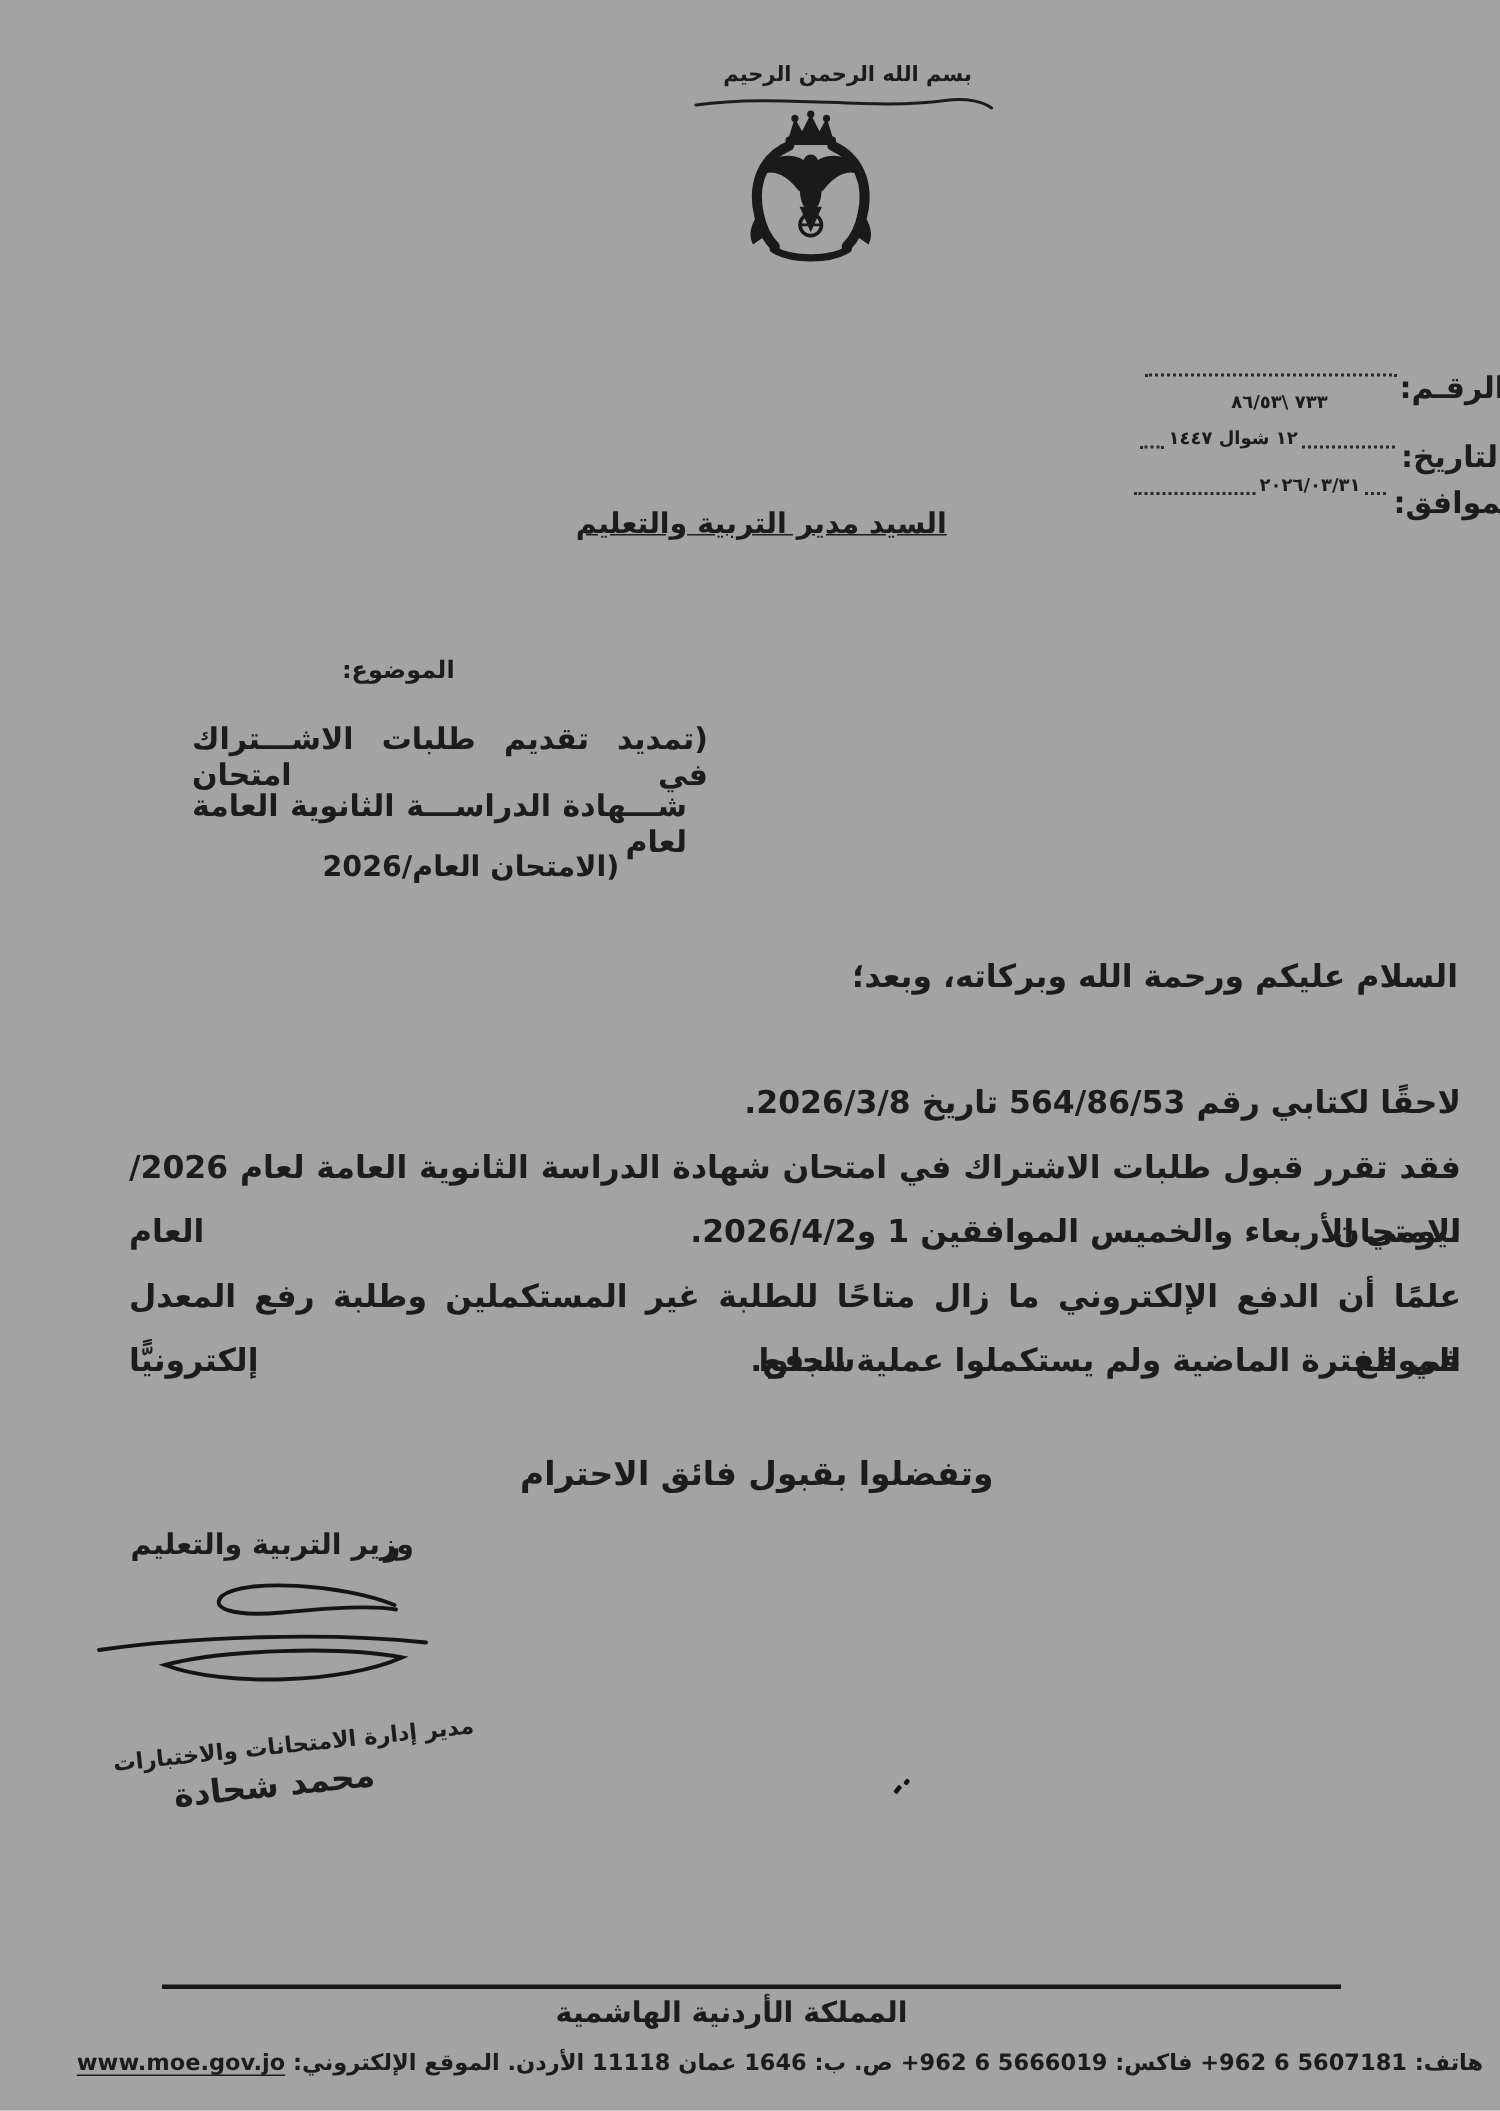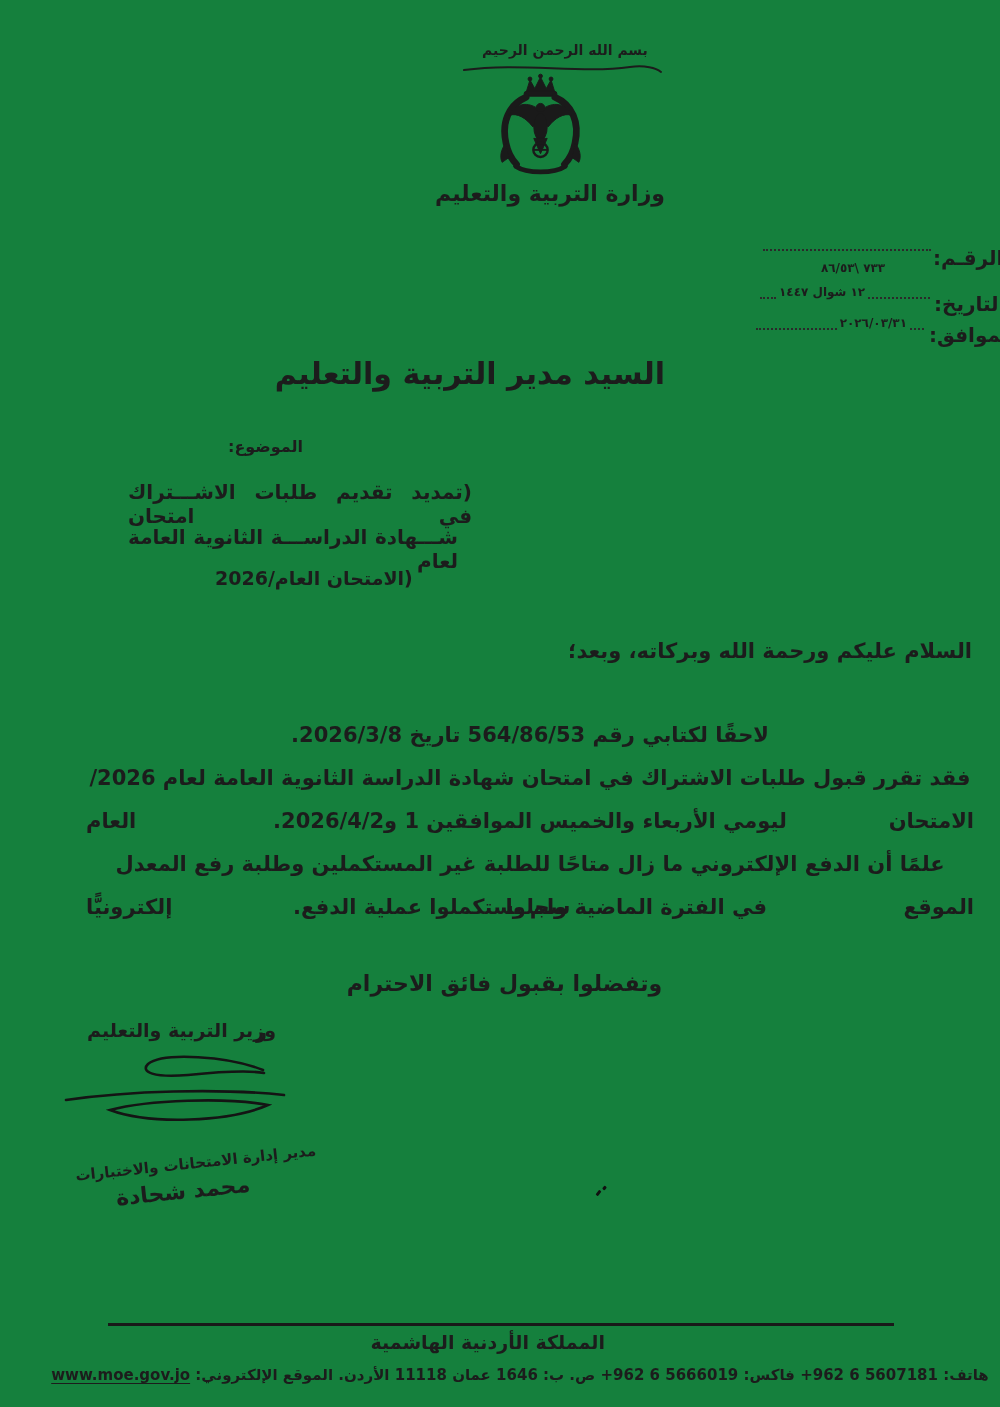--- a/index.html
+++ b/index.html
@@ -1,32 +1,32 @@
 <!DOCTYPE html>
 <html lang="ar"><head>
 <meta charset="utf-8">
 <style>
   html,body{margin:0;padding:0;background:#e8e8e8;}
-  .page{position:relative;width:1000px;height:1407px;margin:0 auto;background:#15803d;
+  .page{position:relative;width:1000px;height:1407px;margin:0 auto;background:#a3a3a3;
         font-family:"DejaVu Sans",sans-serif;color:#1c1c1c;overflow:hidden;}
   .abs{position:absolute;}
   .b{font-weight:bold;}
   .ctr{text-align:center;}
   .rt{text-align:right;}
   .jst{text-align:justify;text-align-last:justify;}
   .nowrap{white-space:nowrap;}
   svg{display:block;}
   
   .ref-label{font-weight:bold;font-size:20px;}
   .dotline{border-bottom:2px dotted #2a2a2a;height:13px;}
   .ref-inline{display:flex;direction:rtl;align-items:flex-end;}
   .ref-inline .grow{flex:1;}
   .ref-value{font-weight:bold;font-size:12px;padding:0 3px;line-height:1.1;}
   
-  .bodyline{font-size:21px;font-weight:bold;line-height:43px;height:43px;text-align:center;}
+  .bodyline{font-size:21px;font-weight:bold;line-height:43px;height:43px;}
   .subj{font-weight:bold;font-size:20px;line-height:1.2;}
   .hand{transform:rotate(-6deg);transform-origin:center right;}
   .url{text-decoration:underline;text-underline-offset:3px;font-weight:bold;}
   .speck{position:absolute;width:3px;height:6px;background:#111;border-radius:1px;
          transform:rotate(38deg);}
 </style>
 </head>
 <body>
 
 <div class="page" dir="rtl">
@@ -50,41 +50,40 @@
       <path d="M60,41 C47,30 32,34 27,46 C36,43 45,49 52,58 L60,50 L68,58 C75,49 84,43 93,46 C88,34 73,30 60,41 Z"></path>
       <circle cx="60" cy="38" r="4.5"></circle>
       <ellipse cx="60" cy="58" rx="7" ry="14"></ellipse>
       <path d="M53,70 L67,70 L60,86 Z"></path>
       <circle cx="60" cy="82" r="7.5" fill="none" stroke-width="2.5"></circle>
       <line x1="52.5" y1="82" x2="67.5" y2="82" stroke-width="2"></line>
       <path d="M34,99 C46,107 74,107 86,99" fill="none" stroke-width="5" stroke-linecap="round"></path>
     </g>
   </svg>
 
-  <div class="abs ctr b nowrap" style="left:430px;top:181px;width:240px;font-size:22px;letter-spacing:-1px;">وزارة التربية والتعليم</div>
 
   <div class="abs ref-label" style="left:933px;top:246px;">الرقـم:</div>
   <div class="abs dotline" style="left:763px;top:236px;width:168px;"></div>
   <div class="abs ctr ref-value" style="left:775px;top:262px;width:150px;" dir="ltr">٧٣٣ \٨٦/٥٣</div>
 
   <div class="abs ref-label" style="left:934px;top:292px;text-align:right;">التاريخ:</div>
   <div class="abs ref-inline" style="left:760px;top:284px;width:170px;">
     <span class="dotline grow"></span>
     <span class="ref-value">١٢ شوال ١٤٤٧</span>
     <span class="dotline" style="width:16px;"></span>
   </div>
 
   <div class="abs ref-label" style="left:929px;top:323px;">الموافق:</div>
   <div class="abs ref-inline" style="left:756px;top:315px;width:168px;">
     <span class="dotline" style="width:14px;"></span>
     <span class="ref-value">٢٠٢٦/٠٣/٣١</span>
     <span class="dotline grow"></span>
   </div>
 
-  <div class="abs ctr b nowrap" style="left:350px;top:356px;width:315px;font-size:30px;">السيد مدير التربية والتعليم</div>
+  <div class="abs ctr b nowrap" style="left:350px;top:338px;width:315px;font-size:19px;text-decoration:underline;">السيد مدير التربية والتعليم</div>
 
   <div class="abs b" style="left:228px;top:437px;font-size:16px;">الموضوع:</div>
   <div class="abs subj jst" style="left:128px;top:480px;width:344px;">(تمديد تقديم طلبات الاشـــتراك في امتحان</div>
   <div class="abs subj jst" style="left:128px;top:525px;width:330px;">شـــهادة الدراســـة الثانوية العامة لعام</div>
   <div class="abs subj ctr nowrap" style="left:215px;top:567px;width:170px;font-size:19px;" dir="ltr">2026/الامتحان العام)</div>
 
   <div class="abs rt b nowrap" style="left:480px;top:639px;width:492px;font-size:21px;">السلام عليكم ورحمة الله وبركاته، وبعد؛</div>
 
   <div class="abs" style="left:86px;top:714px;width:888px;">
     <div class="bodyline rt">لاحقًا لكتابي رقم 564/86/53 تاريخ 2026/3/8.</div>

